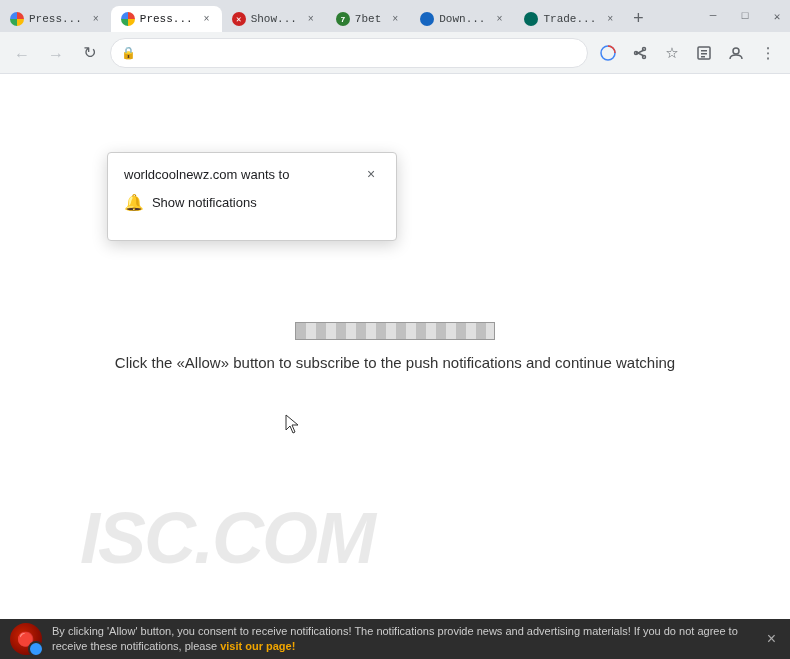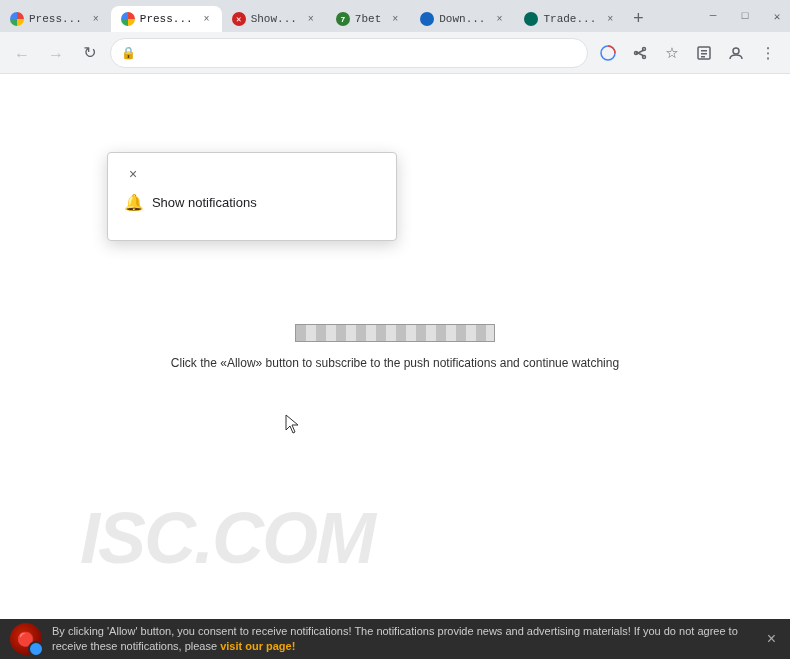--- a/index.html
+++ b/index.html
@@ -161,21 +161,21 @@
         90deg,
         #c0c0c0 0px,
         #c0c0c0 10px,
         #e0e0e0 10px,
         #e0e0e0 20px
       );
       border: 1px solid #999;
     }
 
     .page-main-text {
-      font-size: 12px;
+      font-size: 15px;
       color: #333;
       text-align: center;
       padding: 0 30px;
     }
 
     
     .permission-popup {
       position: absolute;
       top: 78px;
       left: 107px;
@@ -437,20 +437,21 @@
         </svg>
     </div>
     <div class="toolbar-icon-btn">⋮</div>
   </div>
 </div>
 
 <div class="page-content">
 
   <div class="permission-popup">
     <div class="popup-header">
+      <span class="popup-title">worldcoolnewz.com wants to</span>
       <span class="popup-close">×</span>
     </div>
     <div class="popup-row">
       <span class="bell-icon">🔔</span>
       <span class="popup-desc">Show notifications</span>
     </div>
   </div>
 
   <div class="loading-bar-wrap">
     <div class="loading-bar"></div>

